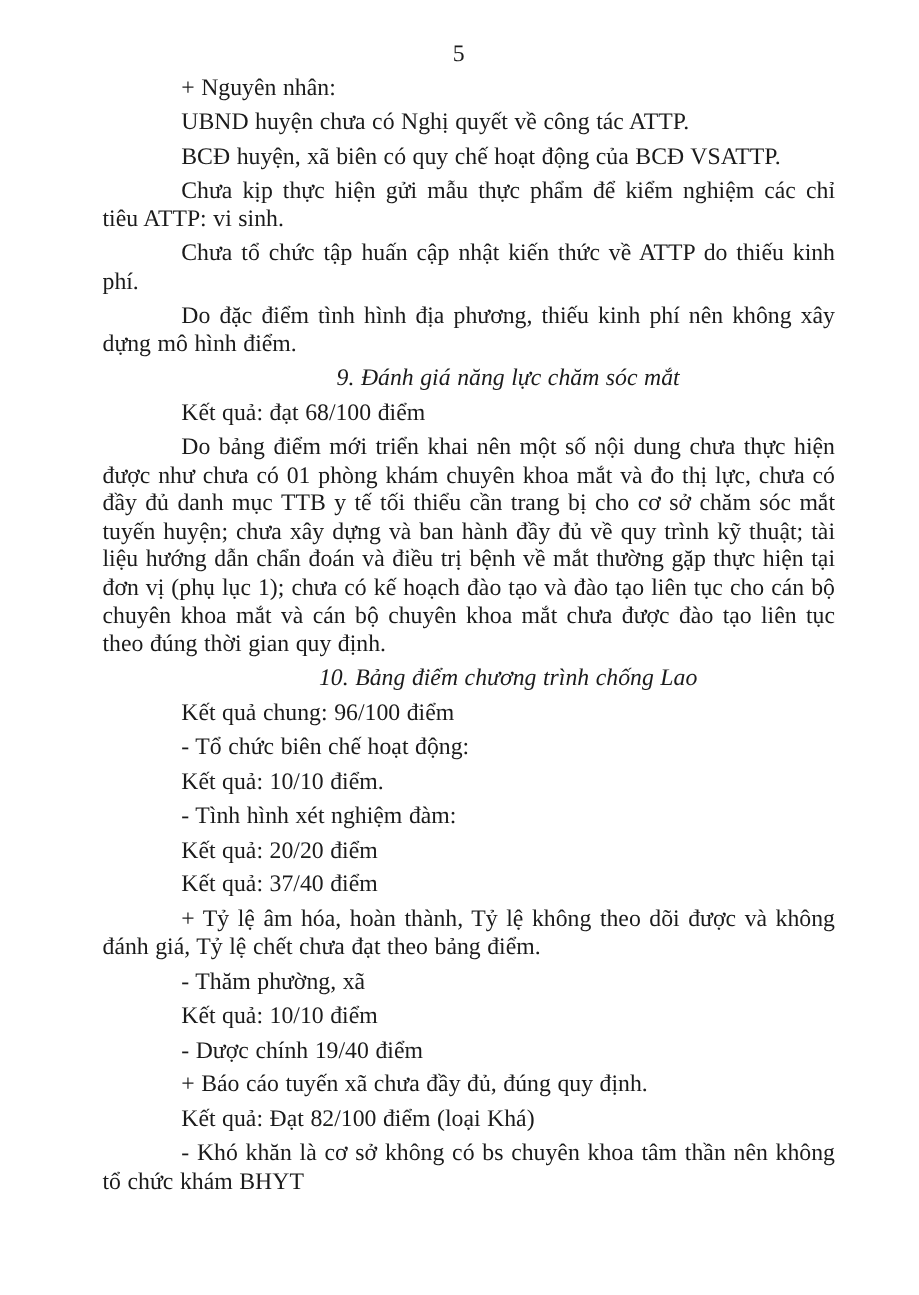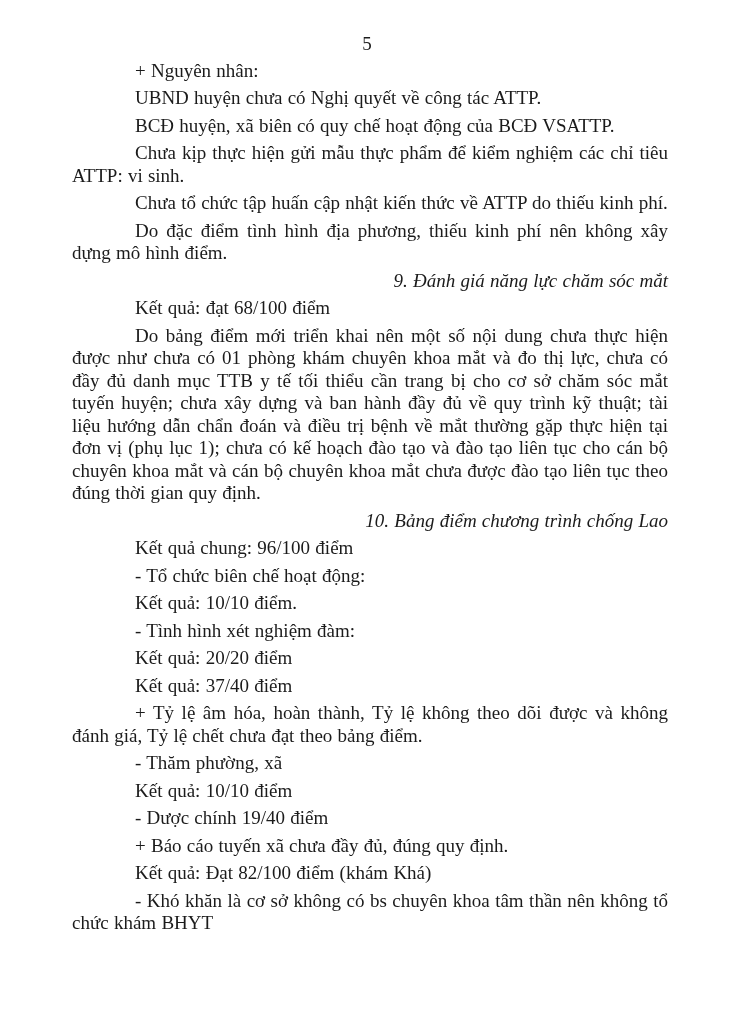--- a/index.html
+++ b/index.html
@@ -22,29 +22,29 @@
     left: 66px;
     top: 33px;
     width: 602px;
   }
   .page-number {
     text-align: center;
     line-height: 22.5px;
     margin: 0 0 4px 0;
   }
   p.para {
-    margin: 0 0 5px 6px;
+    margin: 0 0 5px 16px;
     line-height: 22.5px;
     text-align: justify;
     text-indent: 63px;
     word-spacing: 0.5px;
   }
   p.para.heading-italic {
     font-style: italic;
-    text-align: right;
+    text-align: center;
   }
   .seg-b { font-weight: normal; }
 </style>
 </head>
 <body>
 
 <div class="page">
   <div class="content">
     <div class="page-number">5</div>
     <div>
@@ -62,17 +62,17 @@
         <p class="para"><span>- Tổ chức biên chế hoạt động:</span></p>
         <p class="para"><span>Kết quả: </span><span class="seg-b">10/10</span><span> điểm.</span></p>
         <p class="para"><span>- Tình hình xét nghiệm đàm:</span></p>
         <p class="para"><span>Kết quả: </span><span class="seg-b">20/20</span><span> điểm</span></p>
         <p class="para"><span>Kết quả: </span><span class="seg-b">37/40</span><span> điểm</span></p>
         <p class="para"><span>+ Tỷ lệ âm hóa, hoàn thành, Tỷ lệ không theo dõi được và không đánh giá, Tỷ lệ chết chưa đạt theo bảng điểm.</span></p>
         <p class="para"><span>- Thăm phường, xã</span></p>
         <p class="para"><span>Kết quả: </span><span class="seg-b">10/10</span><span> điểm</span></p>
         <p class="para"><span>- Dược chính </span><span class="seg-b">19/40</span><span> điểm</span></p>
         <p class="para"><span>+ Báo cáo tuyến xã chưa đầy đủ, đúng quy định.</span></p>
-        <p class="para"><span>Kết quả: Đạt </span><span class="seg-b">82/100</span><span> điểm </span><span class="seg-b">(khám Khá)</span></p>
+        <p class="para"><span>Kết quả: Đạt </span><span class="seg-b">82/100</span><span> điểm </span><span class="seg-b">(loại Khá)</span></p>
         <p class="para"><span>- Khó khăn là cơ sở không có bs chuyên khoa tâm thần nên không tổ chức khám BHYT</span></p>
       </div>
   </div>
 </div>
 
 </body></html>

